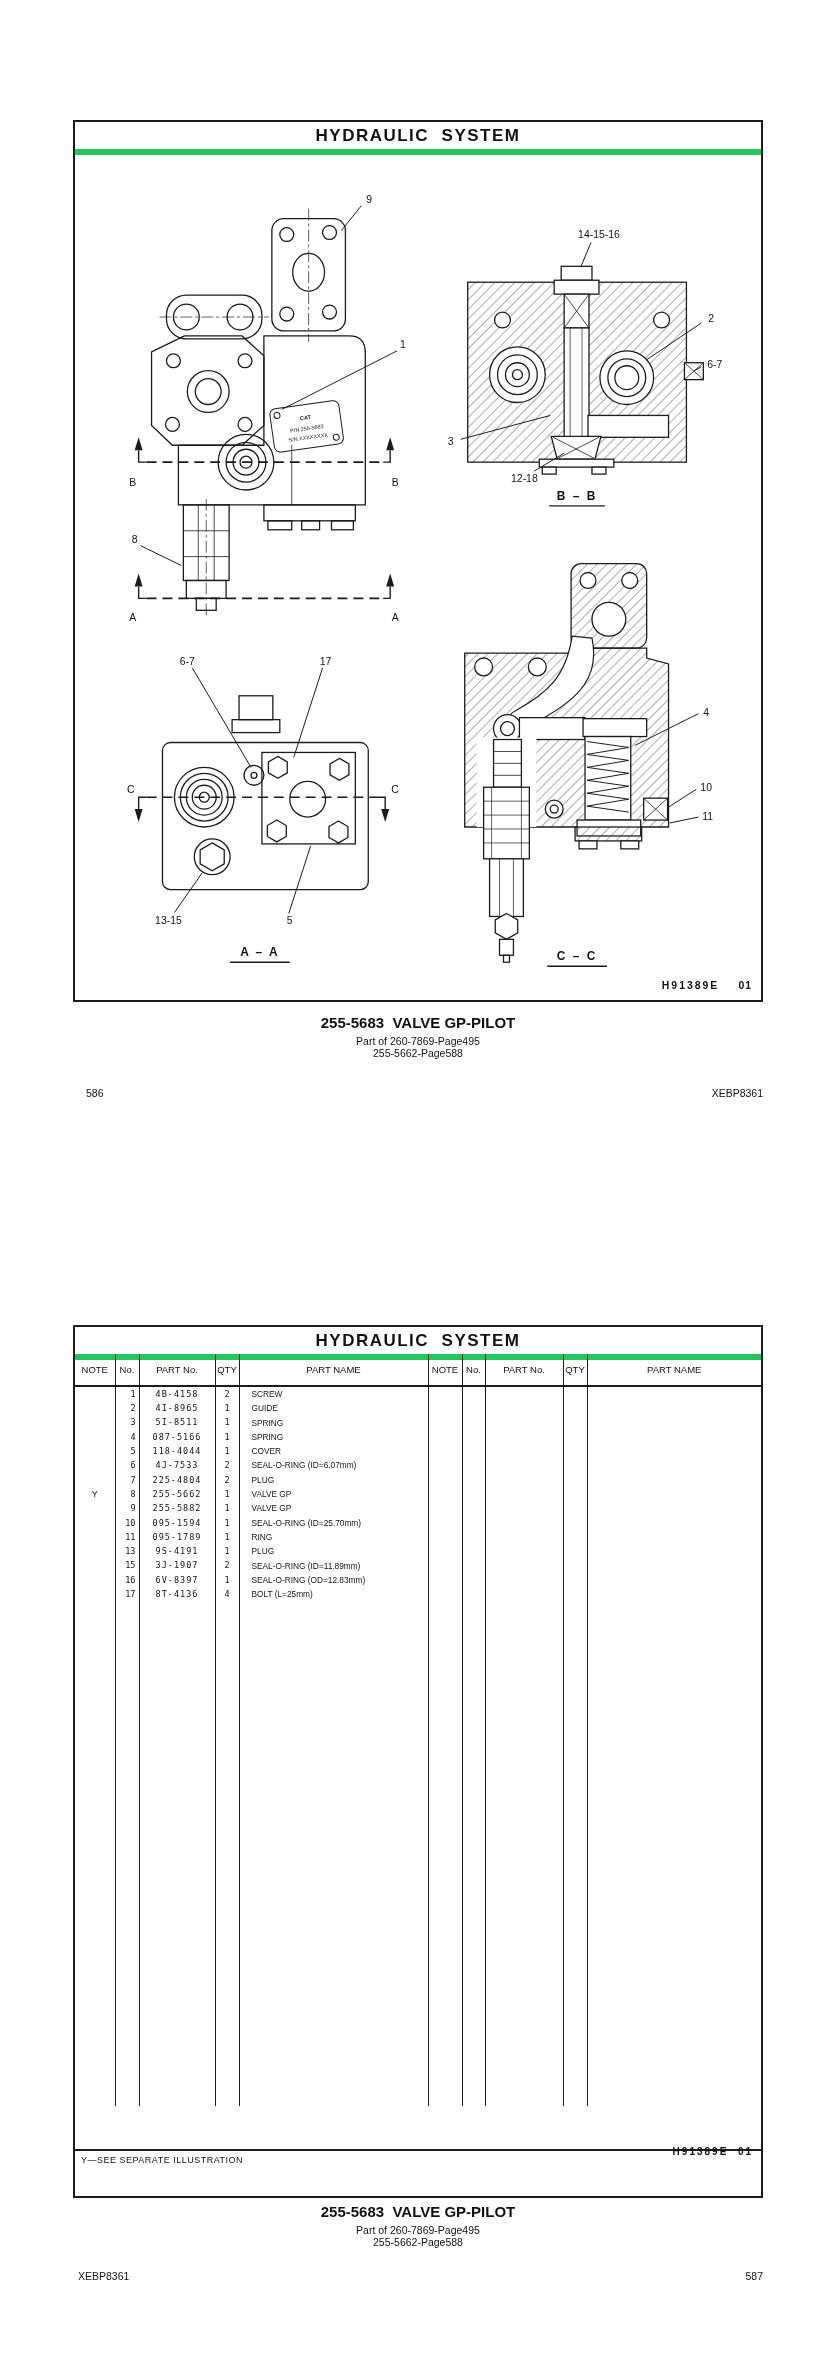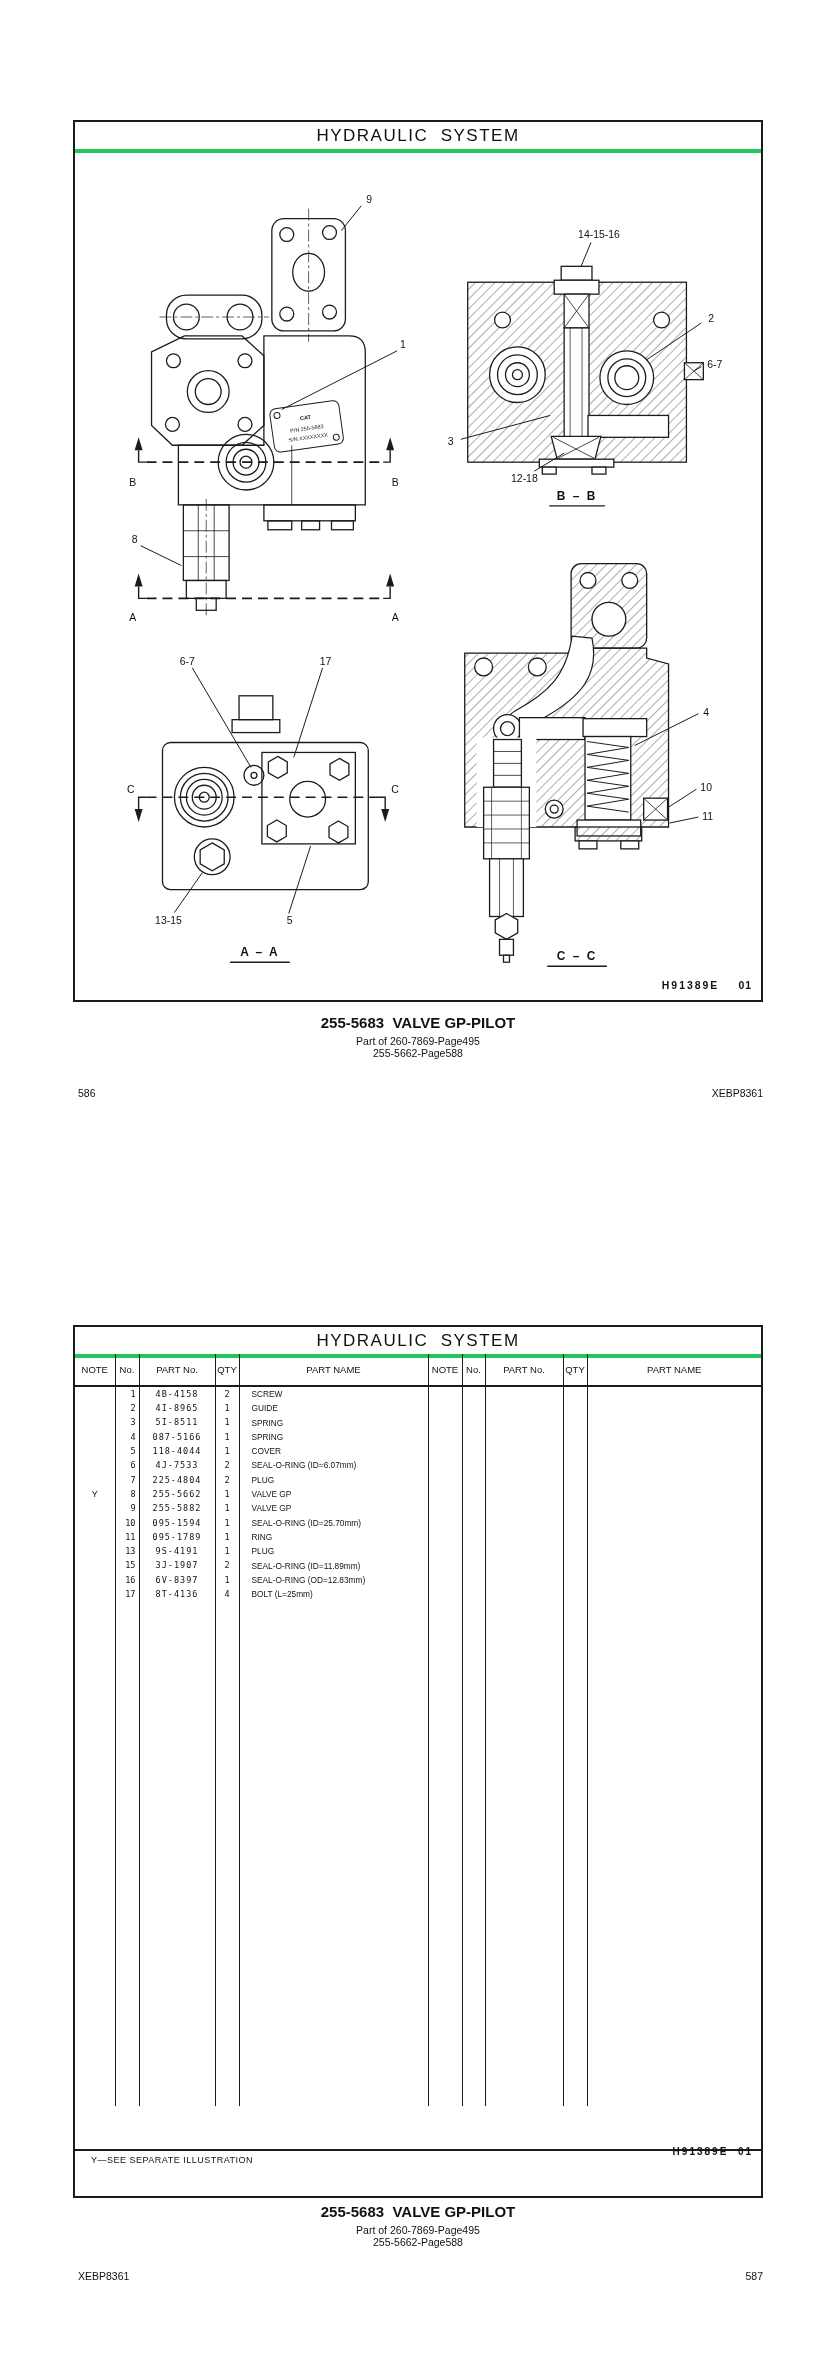--- a/index.html
+++ b/index.html
@@ -5,22 +5,22 @@
   html,body{margin:0;padding:0;}
   body{
     width:840px;height:2377px;position:relative;background:#ffffff;
     font-family:"Liberation Sans", sans-serif;color:#111;
     -webkit-font-smoothing:antialiased;
   }
   .sheet{position:absolute;left:73px;width:690px;border:2px solid #1b1b1b;background:#fff;box-sizing:border-box;}
   #sheet1{top:120px;height:882px;}
   #sheet2{top:1325px;height:873px;}
   .titlebar{
-    height:27px;border-bottom:4px solid #22c55e;display:flex;align-items:center;justify-content:center;
-    font-weight:normal;font-size:17px;letter-spacing:1.5px;white-space:pre;
+    height:27px;border-bottom:6px solid #22c55e;display:flex;align-items:center;justify-content:center;
+    font-weight:bold;font-size:17px;letter-spacing:1.5px;white-space:pre;
   }
   .drawing{position:absolute;top:29px;left:0;width:686px;height:847px;}
   
   .ptable{position:absolute;top:27px;left:0;width:686px;border-collapse:collapse;table-layout:fixed;}
   .ptable th{
     border-right:1px solid #1b1b1b;border-bottom:2px solid #1b1b1b;
     font-size:9.5px;font-weight:normal;height:31px;padding:0;text-align:center;white-space:nowrap;
   }
   .ptable td{
     border-right:1px solid #1b1b1b;font-size:9px;height:14.3px;padding:0 3px;
@@ -28,21 +28,21 @@
   }
   .ptable th:last-child,.ptable td:last-child{border-right:none;}
   td.c-note{text-align:center;}
   td.c-no{text-align:right;font-family:"DejaVu Sans Mono",monospace;font-size:8.5px;}
   td.c-part{text-align:center;font-family:"DejaVu Sans Mono",monospace;font-size:8.5px;letter-spacing:1px;}
   td.c-qty{text-align:center;font-family:"DejaVu Sans Mono",monospace;font-size:8.5px;}
   td.c-name{text-align:left;font-size:8.3px;padding-left:12px;}
   tr.filler td{height:505px;}
   .p2-note{
     position:absolute;top:822px;left:0;width:686px;border-top:2px solid #1b1b1b;
-    font-size:9px;padding:4px 0 0 16px;box-sizing:border-box;letter-spacing:.5px;
+    font-size:9px;padding:4px 0 0 6px;box-sizing:border-box;letter-spacing:.5px;
   }
   .platecode{
     position:absolute;right:8px;font-size:10px;letter-spacing:2px;font-weight:bold;white-space:pre;
   }
   #sheet2 .platecode{top:808px;}
   
   .caption{position:absolute;left:73px;width:690px;text-align:center;}
   .cap-title{font-size:15px;font-weight:bold;white-space:pre;text-align:right;}
   .cap-sub{font-size:10.5px;}
   .pgfoot{position:absolute;font-size:10.5px;}
@@ -319,21 +319,21 @@
 
 <div class="caption" style="top:1014px;">
   <span class="cap-title">255-5683  VALVE GP-PILOT</span>
 </div>
 <div class="caption" style="top:1031px;">
   <span class="cap-sub">Part of 260-7869-Page495</span>
 </div>
 <div class="caption" style="top:1043px;">
   <span class="cap-sub">255-5662-Page588</span>
 </div>
-<div class="pgfoot" style="top:1087px;left:78px;">586</div>
+<div class="pgfoot" style="top:1087px;left:86px;">586</div>
 <div class="pgfoot" style="top:1087px;right:77px;">XEBP8361</div>
 
 <div id="sheet2" class="sheet">
   <div class="titlebar">HYDRAULIC  SYSTEM</div>
 
   <table class="ptable">
     <colgroup>
       <col style="width:40px">
         <col style="width:24px">
         <col style="width:76px">

